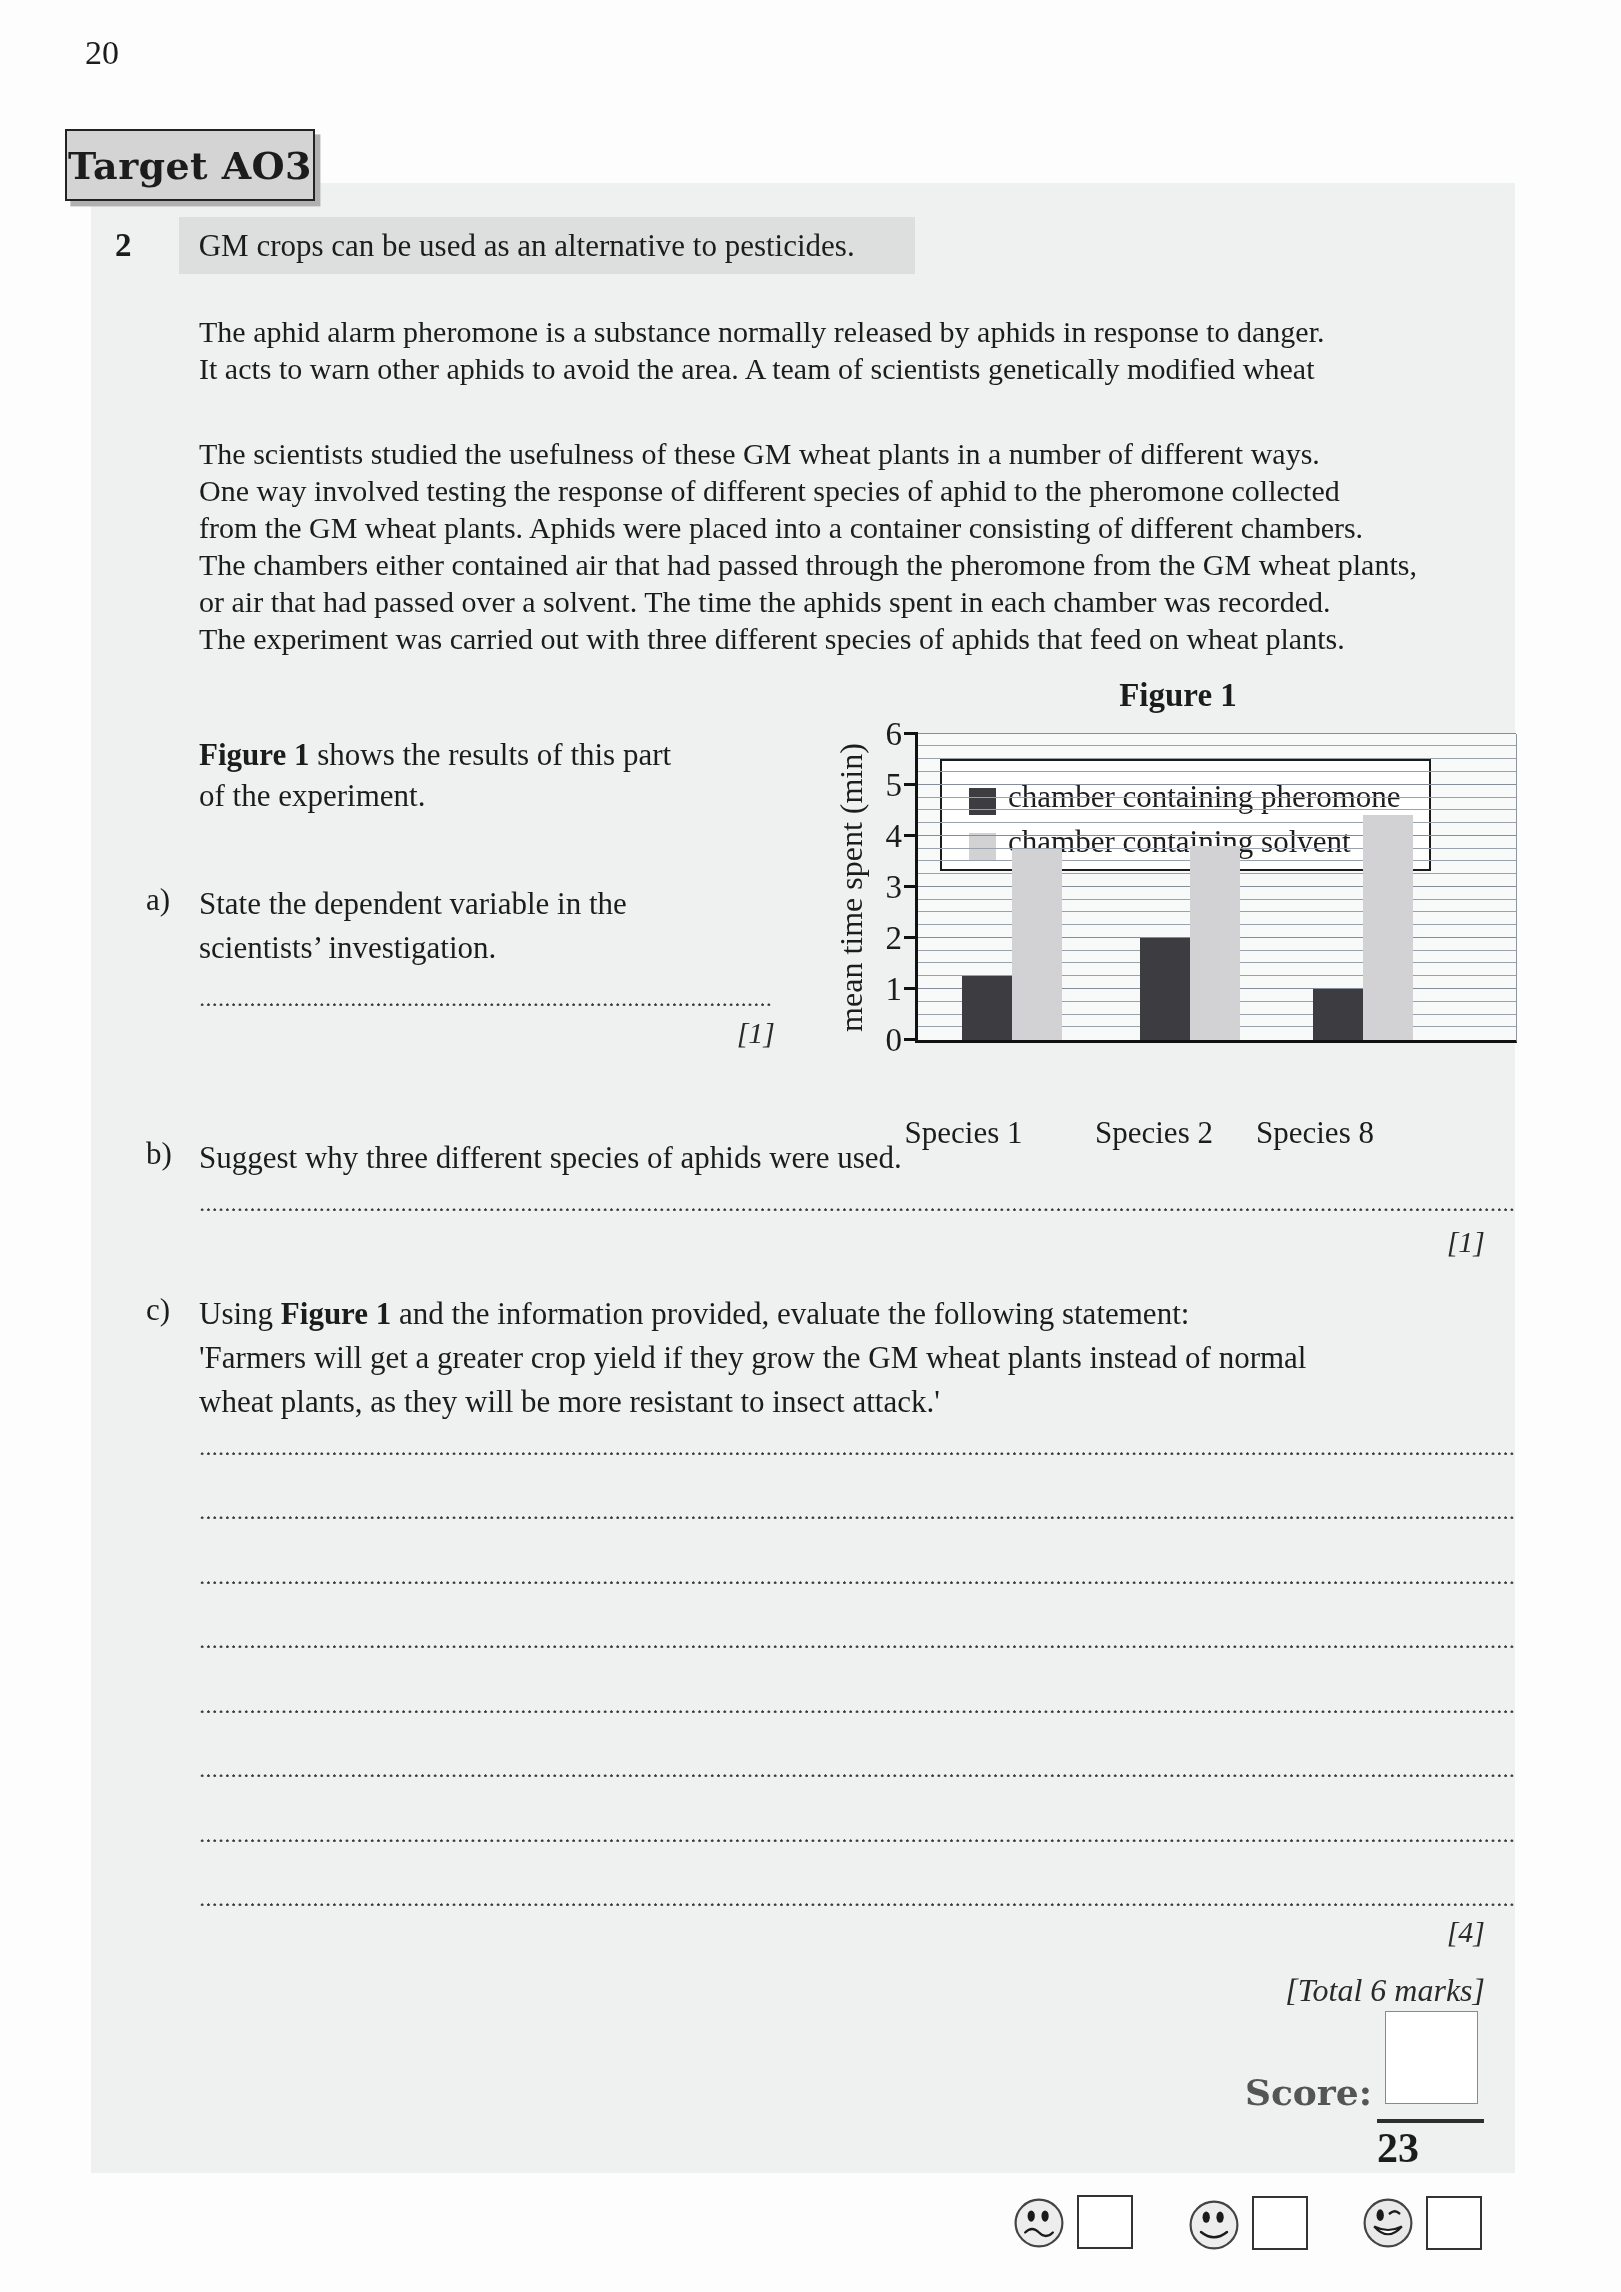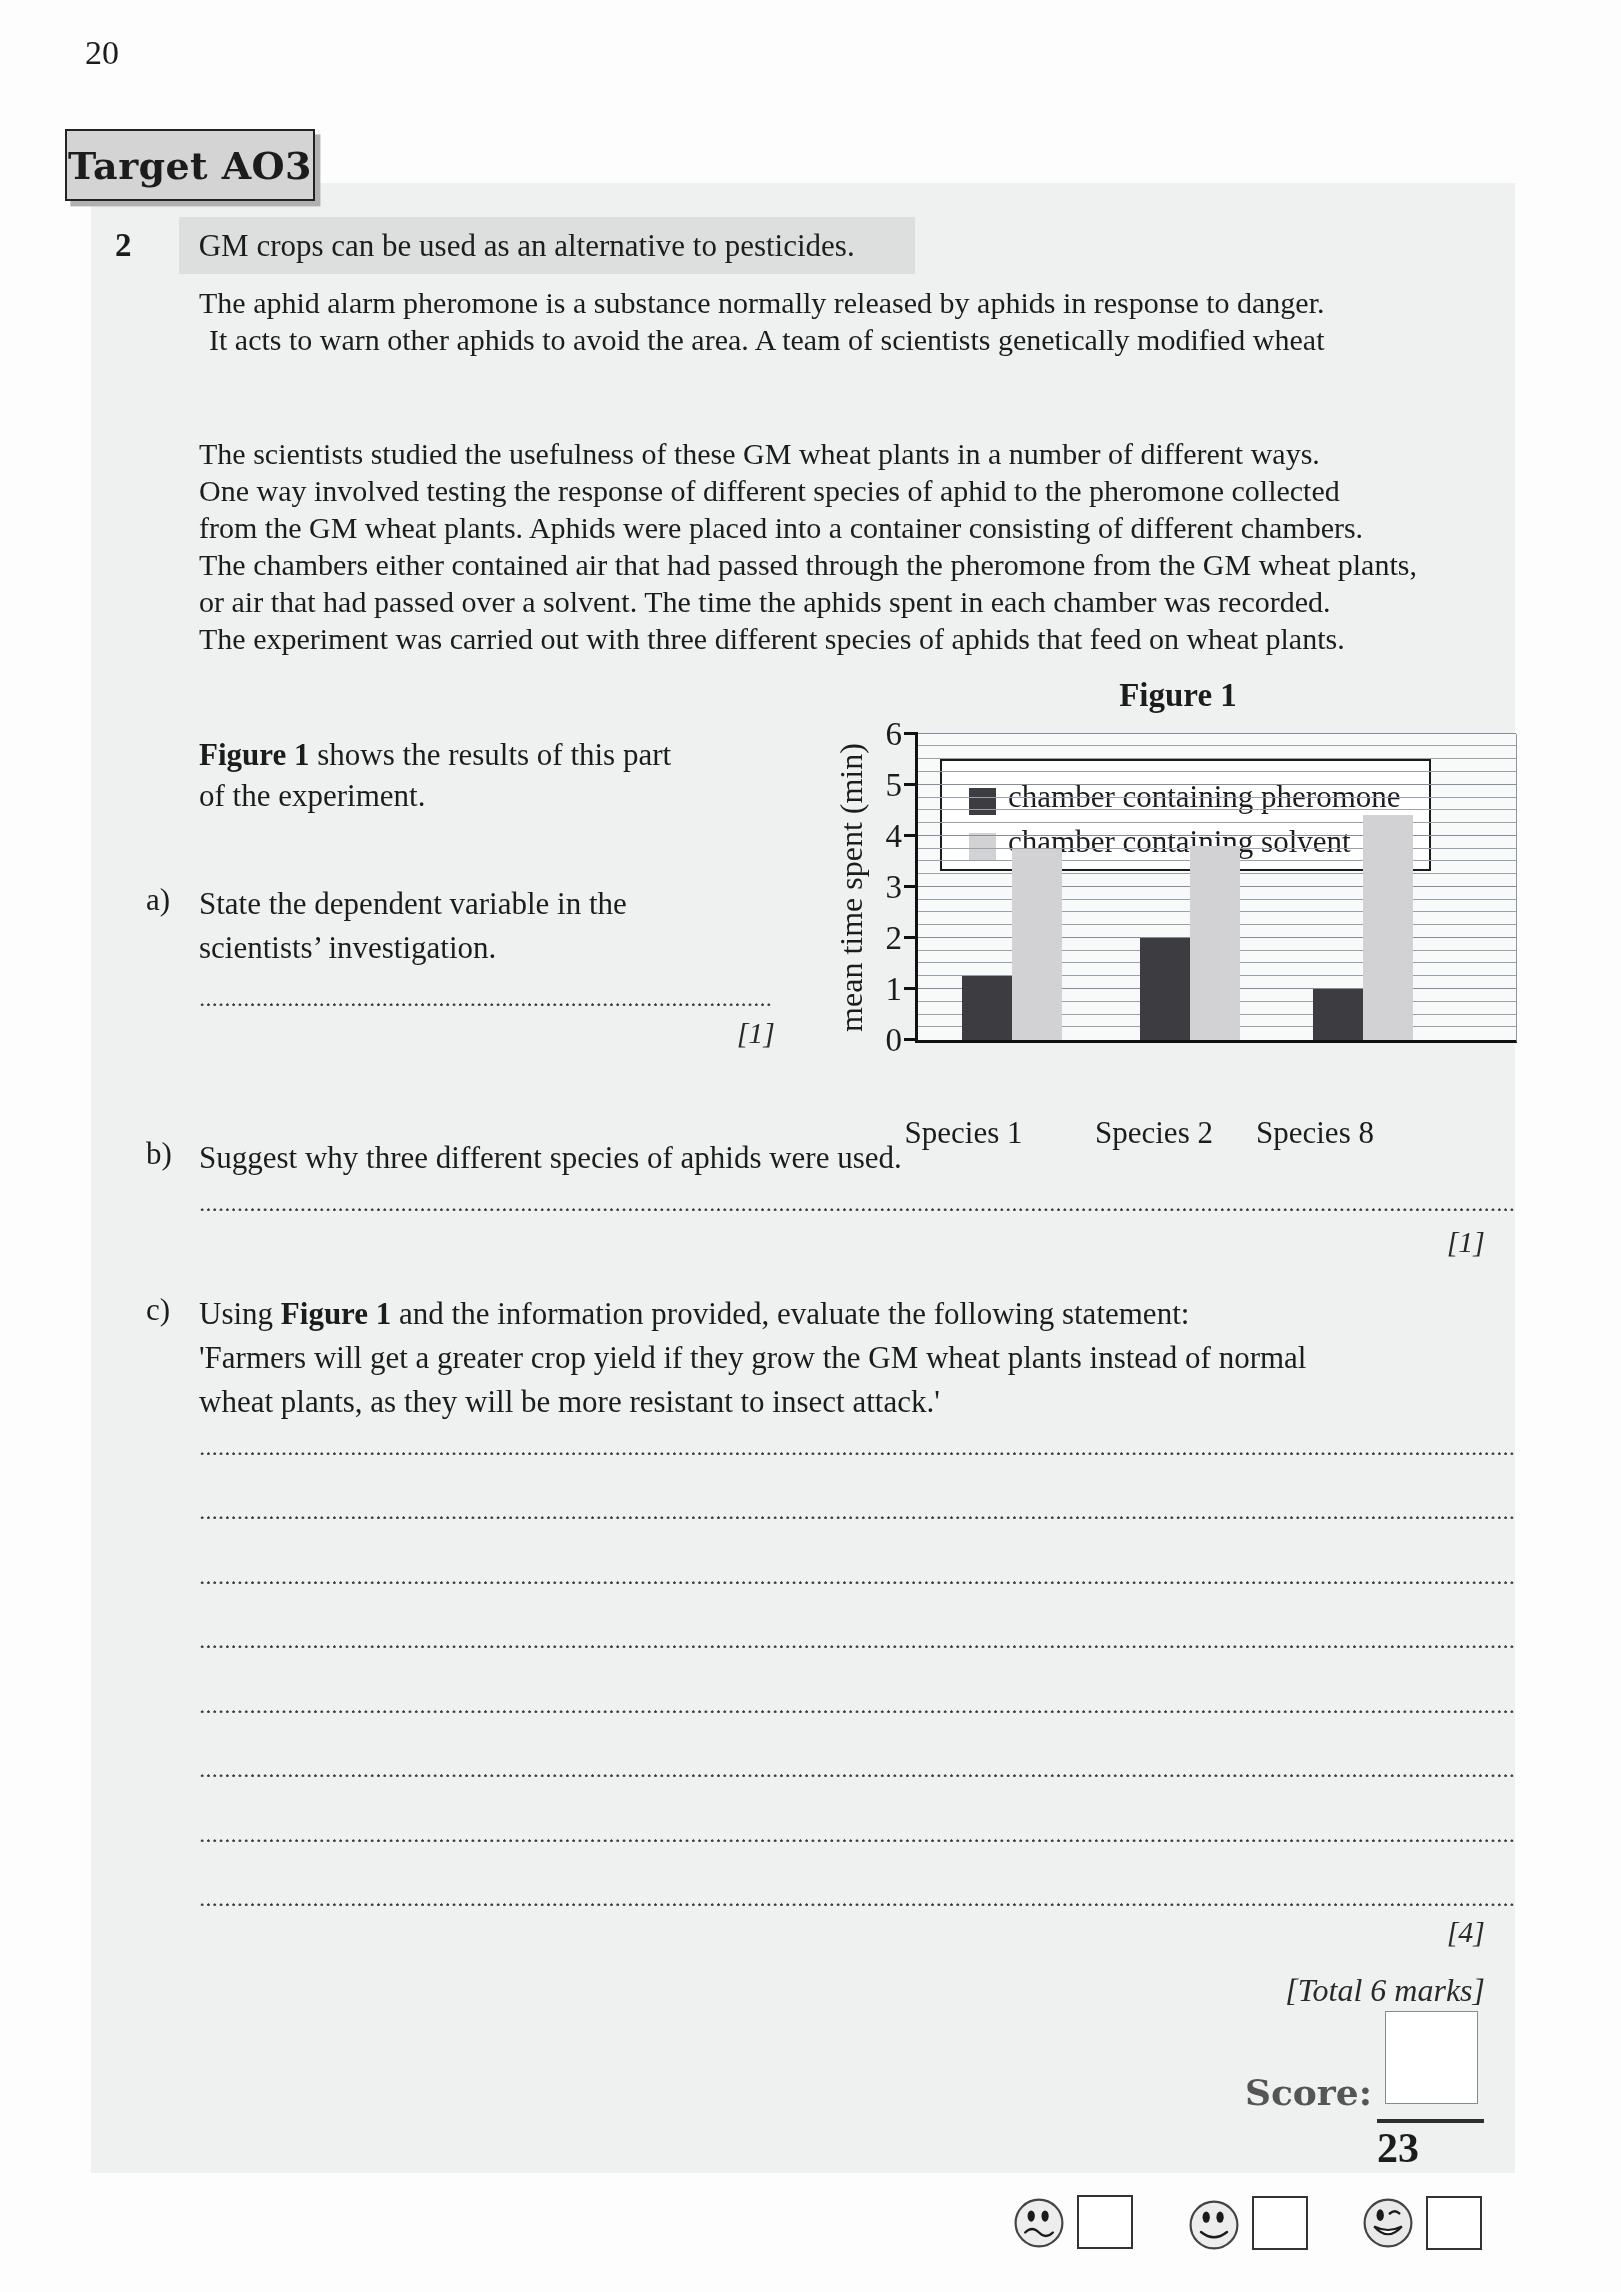--- a/index.html
+++ b/index.html
@@ -67,21 +67,21 @@
 
   <div class="target-box">
     <span>Target AO3</span>
   </div>
 
   <div class="qnum">2</div>
   <div class="q-intro">
     <span>GM crops can be used as an alternative to pesticides.</span>
   </div>
 
-  <div class="para" style="top:284px;text-align:right;">
+  <div class="para" style="top:313px;">
       <div>The aphid alarm pheromone is a substance normally released by aphids in response to danger.</div>
       <div>It acts to warn other aphids to avoid the area.  A team of scientists genetically modified wheat</div>
     </div>
   <div class="para" style="top:435px;">
       <div>The scientists studied the usefulness of these GM wheat plants in a number of different ways.</div>
       <div>One way involved testing the response of different species of aphid to the pheromone collected</div>
       <div>from the GM wheat plants.  Aphids were placed into a container consisting of different chambers.</div>
       <div>The chambers either contained air that had passed through the pheromone from the GM wheat plants,</div>
       <div>or air that had passed over a solvent.  The time the aphids spent in each chamber was recorded.</div>
       <div>The experiment was carried out with three different species of aphids that feed on wheat plants.</div>

